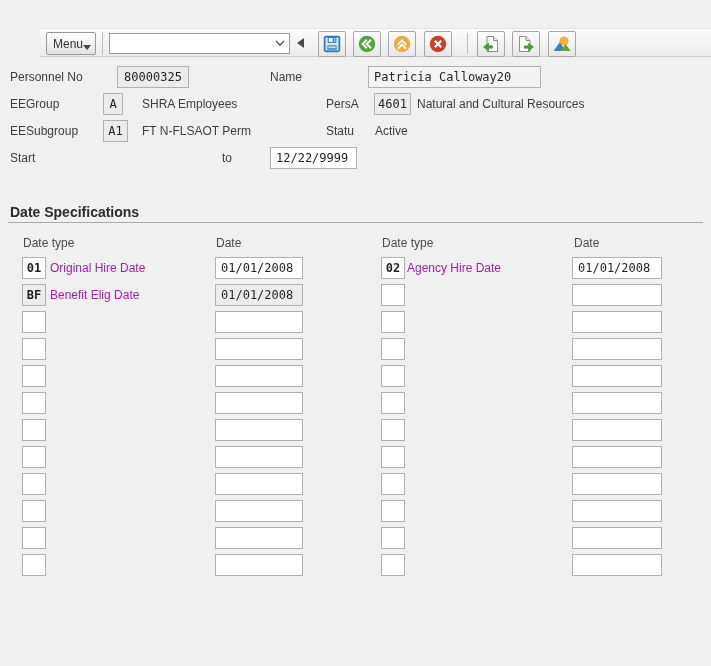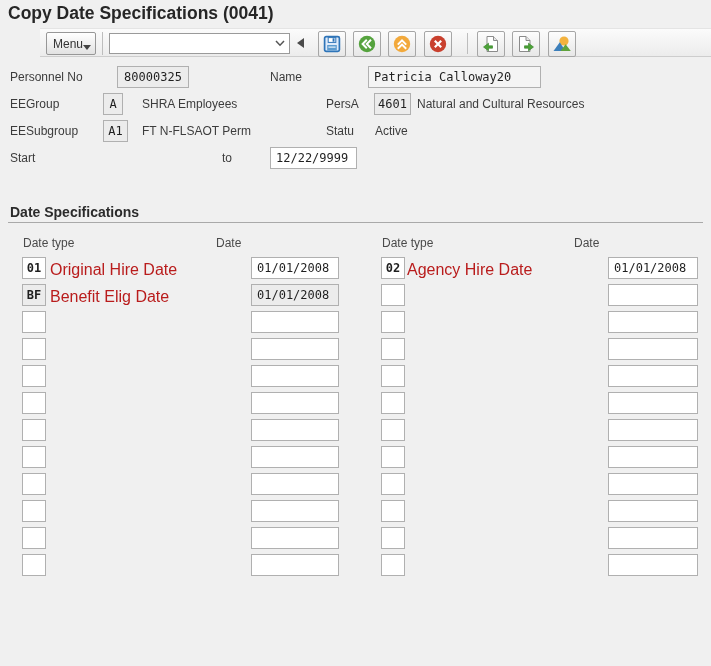--- a/index.html
+++ b/index.html
@@ -40,30 +40,29 @@
   .val.center{text-align:center;padding:0;}
 
   .sect-title{position:absolute;left:10px;top:204px;font-size:14px;font-weight:bold;color:#2b2b2b;}
   .sect-rule{position:absolute;left:8px;top:222px;width:695px;height:1px;background:#a9a9a9;}
   .colhdr{position:absolute;top:236px;font-size:12px;color:#4a4a4a;white-space:nowrap;}
 
   .grow{position:absolute;left:0;width:711px;height:27px;}
   .gbox{position:absolute;top:0;height:22px;box-sizing:border-box;border:1px solid #b0b0b0;background:#fff;
     font:12px "DejaVu Sans Mono",monospace;line-height:20px;color:#1f1f1f;white-space:nowrap;overflow:hidden;}
   .gbox.type{text-align:center;font-weight:bold;}
-  .gbox.date{padding:0 5px;margin-left:36px;}
+  .gbox.date{padding:0 5px;}
   .gbox.ro{background:#ececec;}
-  .glabel{position:absolute;top:4px;font-size:16px;color:#b91c1c;white-space:nowrap;}
+  .glabel{position:absolute;top:4px;font-size:12px;color:#a21caf;white-space:nowrap;}
 </style>
 </head>
 <body>
 
 <div class="screen">
 
-  <div class="title">Copy Date Specifications (0041)</div>
 
   <div class="toolbar">
     <button class="menu-btn">
       <span>Menu</span>
       <span class="menu-tri"></span>
     </button>
     <div class="vsep s1"></div>
 
     <div class="combo">
       <input value="" style="">

